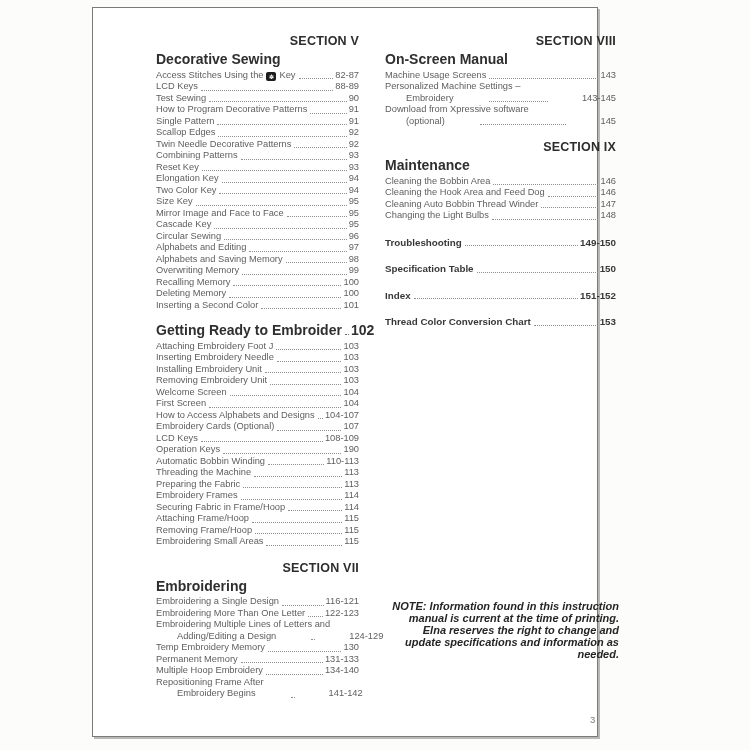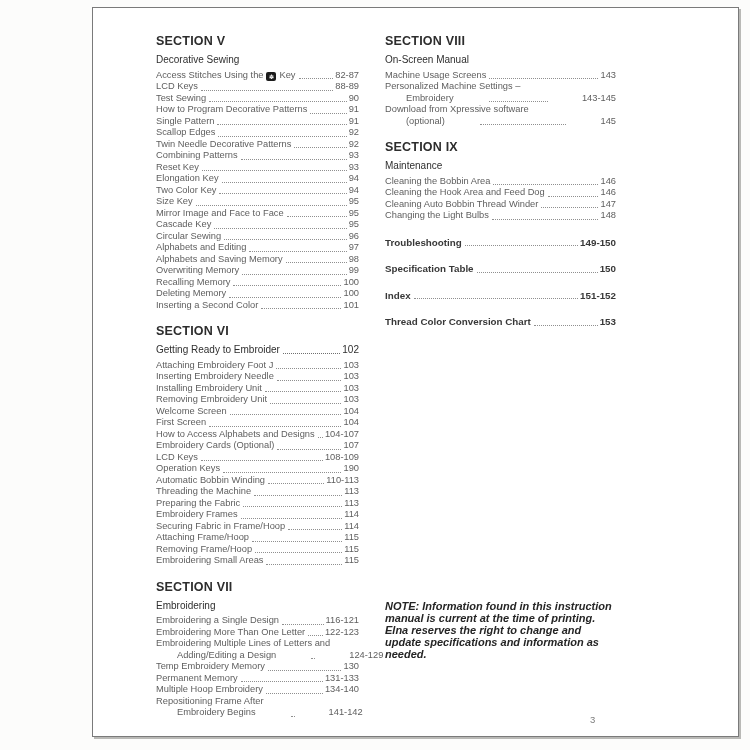--- a/index.html
+++ b/index.html
@@ -5,25 +5,26 @@
   html, body {
     margin: 0; padding: 0;
     width: 750px; height: 750px;
     background: #fcfcfb;
     font-family: "Liberation Sans", sans-serif;
     overflow: hidden;
   }
   .page {
     position: absolute;
     left: 92px; top: 7px;
-    width: 647px; height: 730px;
+    width: 506px; height: 730px;
     background: #ffffff;
     border: 1px solid #7a7a7a;
     box-shadow: 2px 2px 0 #b9b9b6;
     box-sizing: border-box;
+    text-align: right;
   }
   .cols {
     display: flex;
     padding-top: 27px;
   }
   .col { box-sizing: border-box; }
   .col.left  { margin-left: 63px; width: 203px; }
   .col.right { margin-left: 26px; width: 231px; }
 
   .section-heading {
@@ -48,23 +49,23 @@
   .toc-row .leader {
     flex: 1;
     min-width: 4px;
     border-bottom: 1px dotted #8f8f8f;
     margin: 0 2px 2px 3px;
   }
   .toc-row .pages { white-space: nowrap; }
   .toc-row.indent { padding-left: 21px; gap: 32px; }
 
   .toc-row.subheading {
-    font-weight: normal;
+    font-weight: bold;
     color: #2f2f2f;
-    font-size: 10px;
+    font-size: 14px;
     margin-bottom: 4px;
   }
   .toc-row.subheading .leader { border-bottom-color: #6f6f6f; }
 
   .toc-row.bold-entry {
     font-weight: bold;
     color: #383838;
     font-size: 9.8px;
   }
   .block.bold-block { margin-top: 15px; }
@@ -212,21 +213,20 @@
             <span class="leader"></span>
             <span class="pages">100</span>
           </div>
           <div class="toc-row">
             <span class="lab">Inserting a Second Color</span>
             <span class="leader"></span>
             <span class="pages">101</span>
           </div>
         </div>
         <div class="block">
-          <h2 class="section-heading">SECTION VI</h2>
           <div class="toc-row subheading">
             <span class="lab">Getting Ready to Embroider</span>
             <span class="leader"></span>
             <span class="pages">102</span>
           </div>
           <div class="toc-row">
             <span class="lab">Attaching Embroidery Foot J</span>
             <span class="leader"></span>
             <span class="pages">103</span>
           </div>

